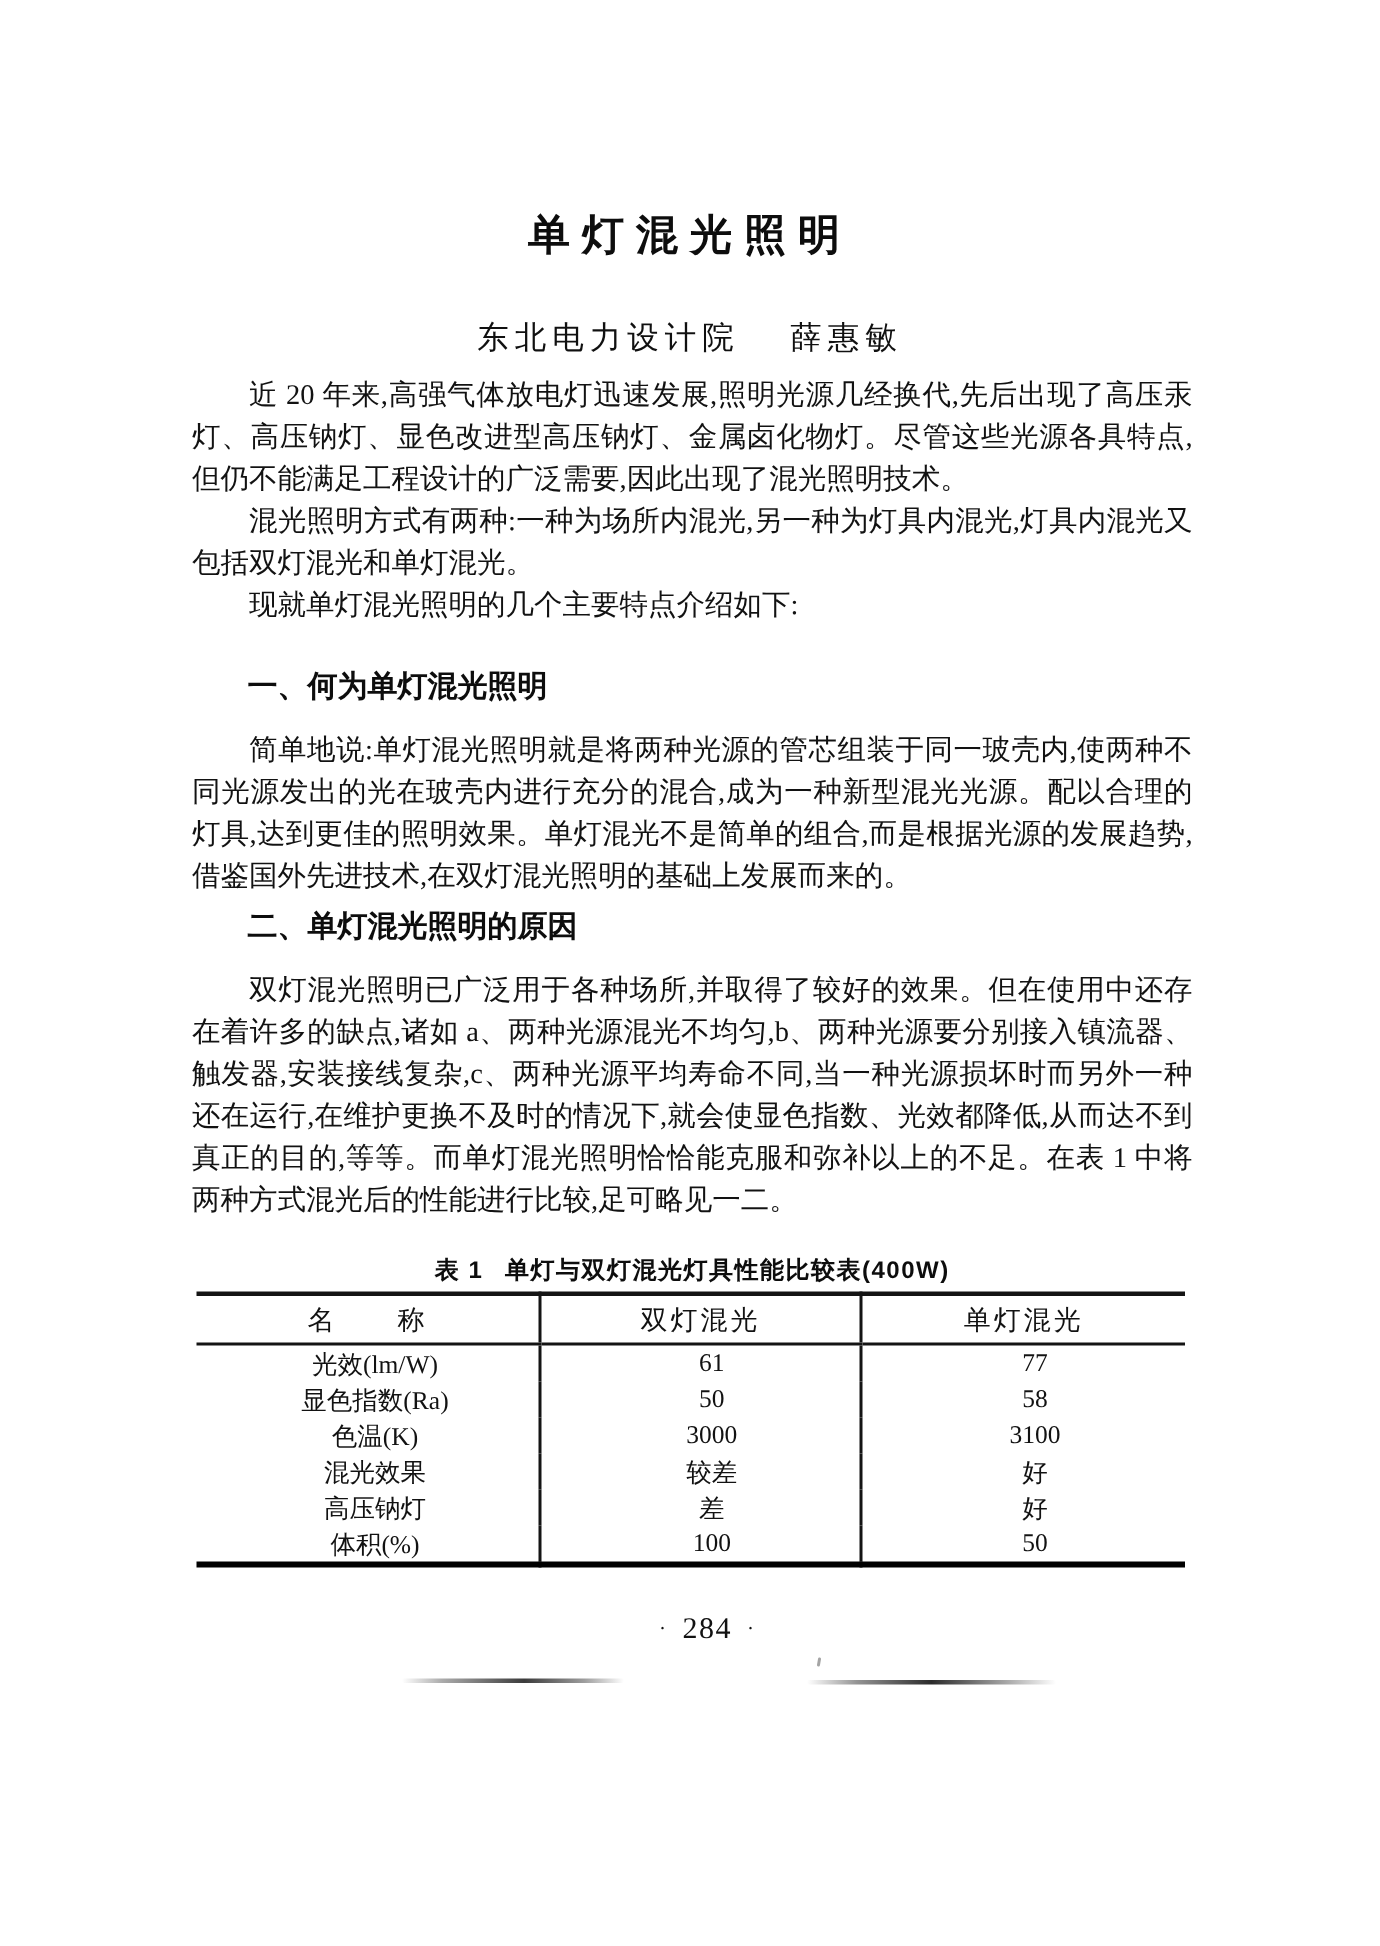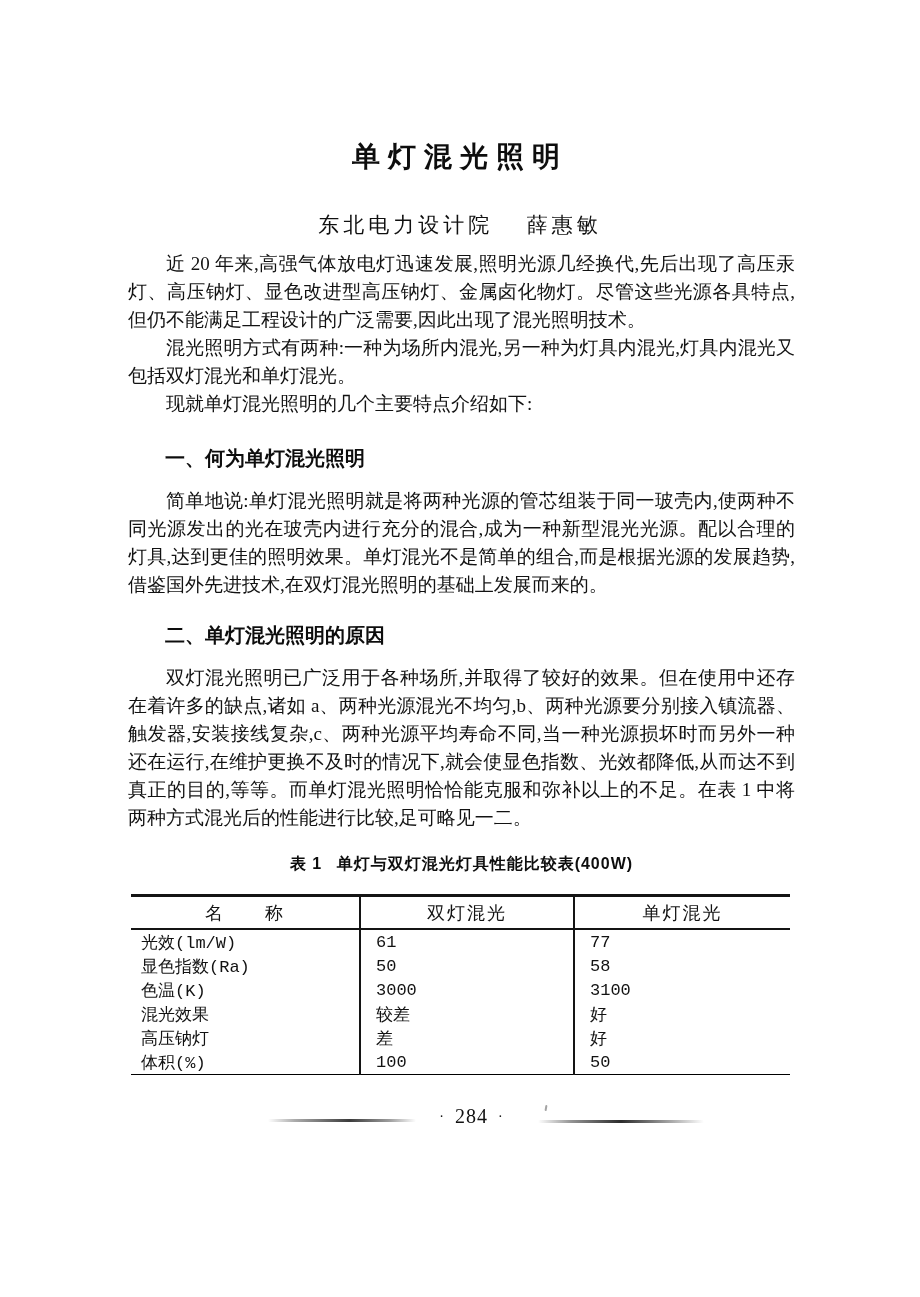--- a/index.html
+++ b/index.html
@@ -42,56 +42,55 @@
   }
   .sec-heading{
     margin:27px 0 16px 0;
     padding-left:37px;
     font-family:"Liberation Sans","DejaVu Sans",sans-serif;
     font-weight:bold;
     font-size:20px;
     line-height:26px;
     color:#0d0d0d;
   }
-  .sec-heading.second{margin-top:23px;}
+  .sec-heading.second{margin-top:6px;}
   .tbl-caption{
     margin-top:22px;
     height:22px;
     text-align:center;
     font-family:"Liberation Sans","DejaVu Sans",sans-serif;
     font-weight:bold;
     font-size:16px;
     letter-spacing:1px;
     color:#0d0d0d;
   }
   .tbl-caption .cap-label{margin-right:0.9em;}
   table.perf{
-    margin:18px 0 0 3px;
+    margin:2px 0 0 3px;
     width:659px;
     border-collapse:collapse;
     table-layout:fixed;
     border-top:3px solid #141414;
-    border-bottom:1px solid #000000;
+    border-bottom:4px solid #000000;
     font-size:17px;
     color:#121212;
-    font-family:Liberation Mono, monospace;
   }
   table.perf th{
     font-weight:normal;
     font-size:18px;
     letter-spacing:2px;
     text-align:center;
     height:31px;
     border-bottom:2px solid #141414;
     padding:0;
   }
   table.perf td{
     height:24px;
     padding:0 0 0 10px;
-    text-align:left;
+    text-align:center;
     vertical-align:middle;
   }
   table.perf .vline{border-left:2px solid #141414;}
   table.perf td.vline{padding-left:15px;}
   .page-number{
     margin:30px 0 0 20px;
     font-size:20px;
     letter-spacing:1px;
     color:#121212;
     text-align:center;

